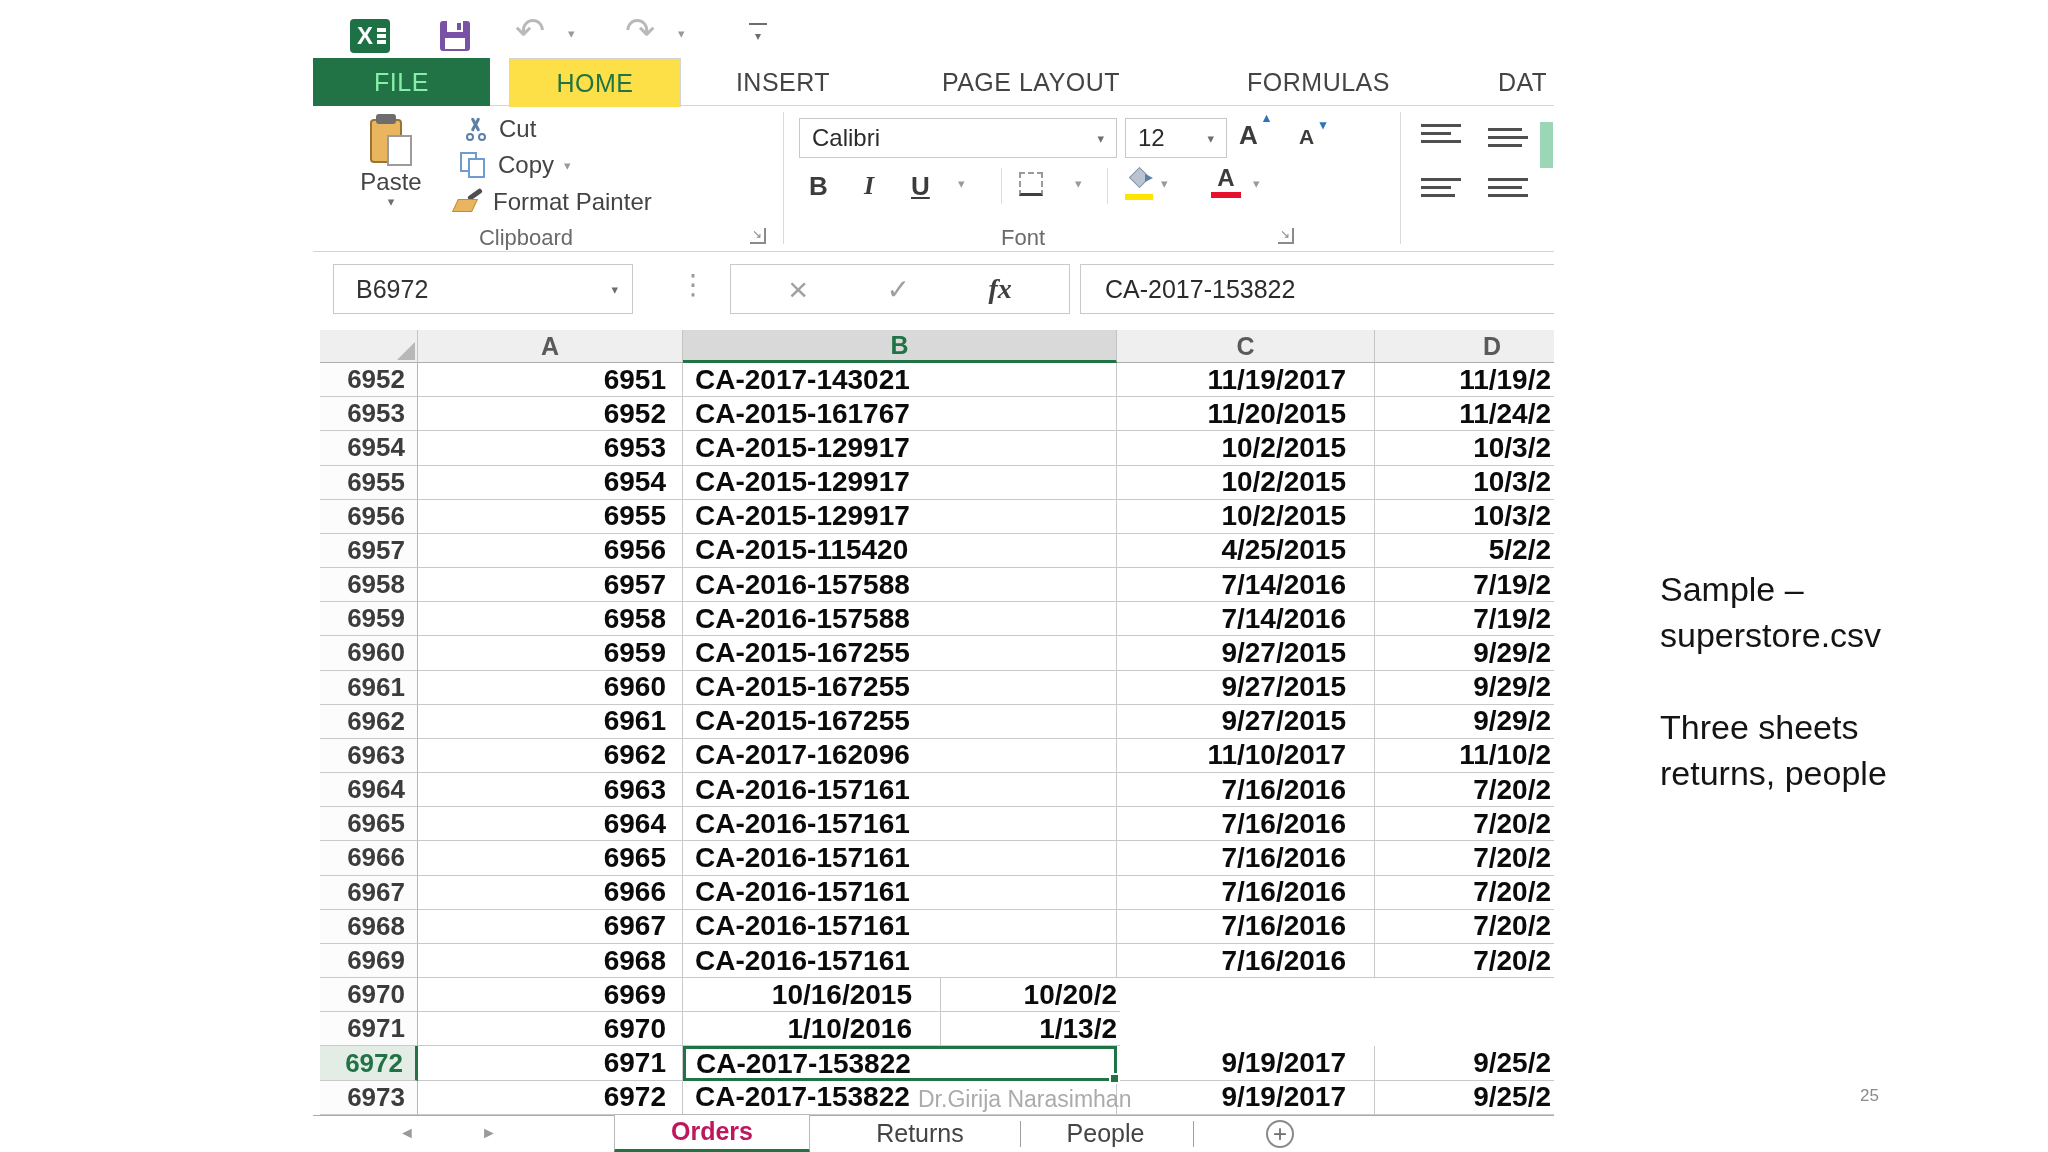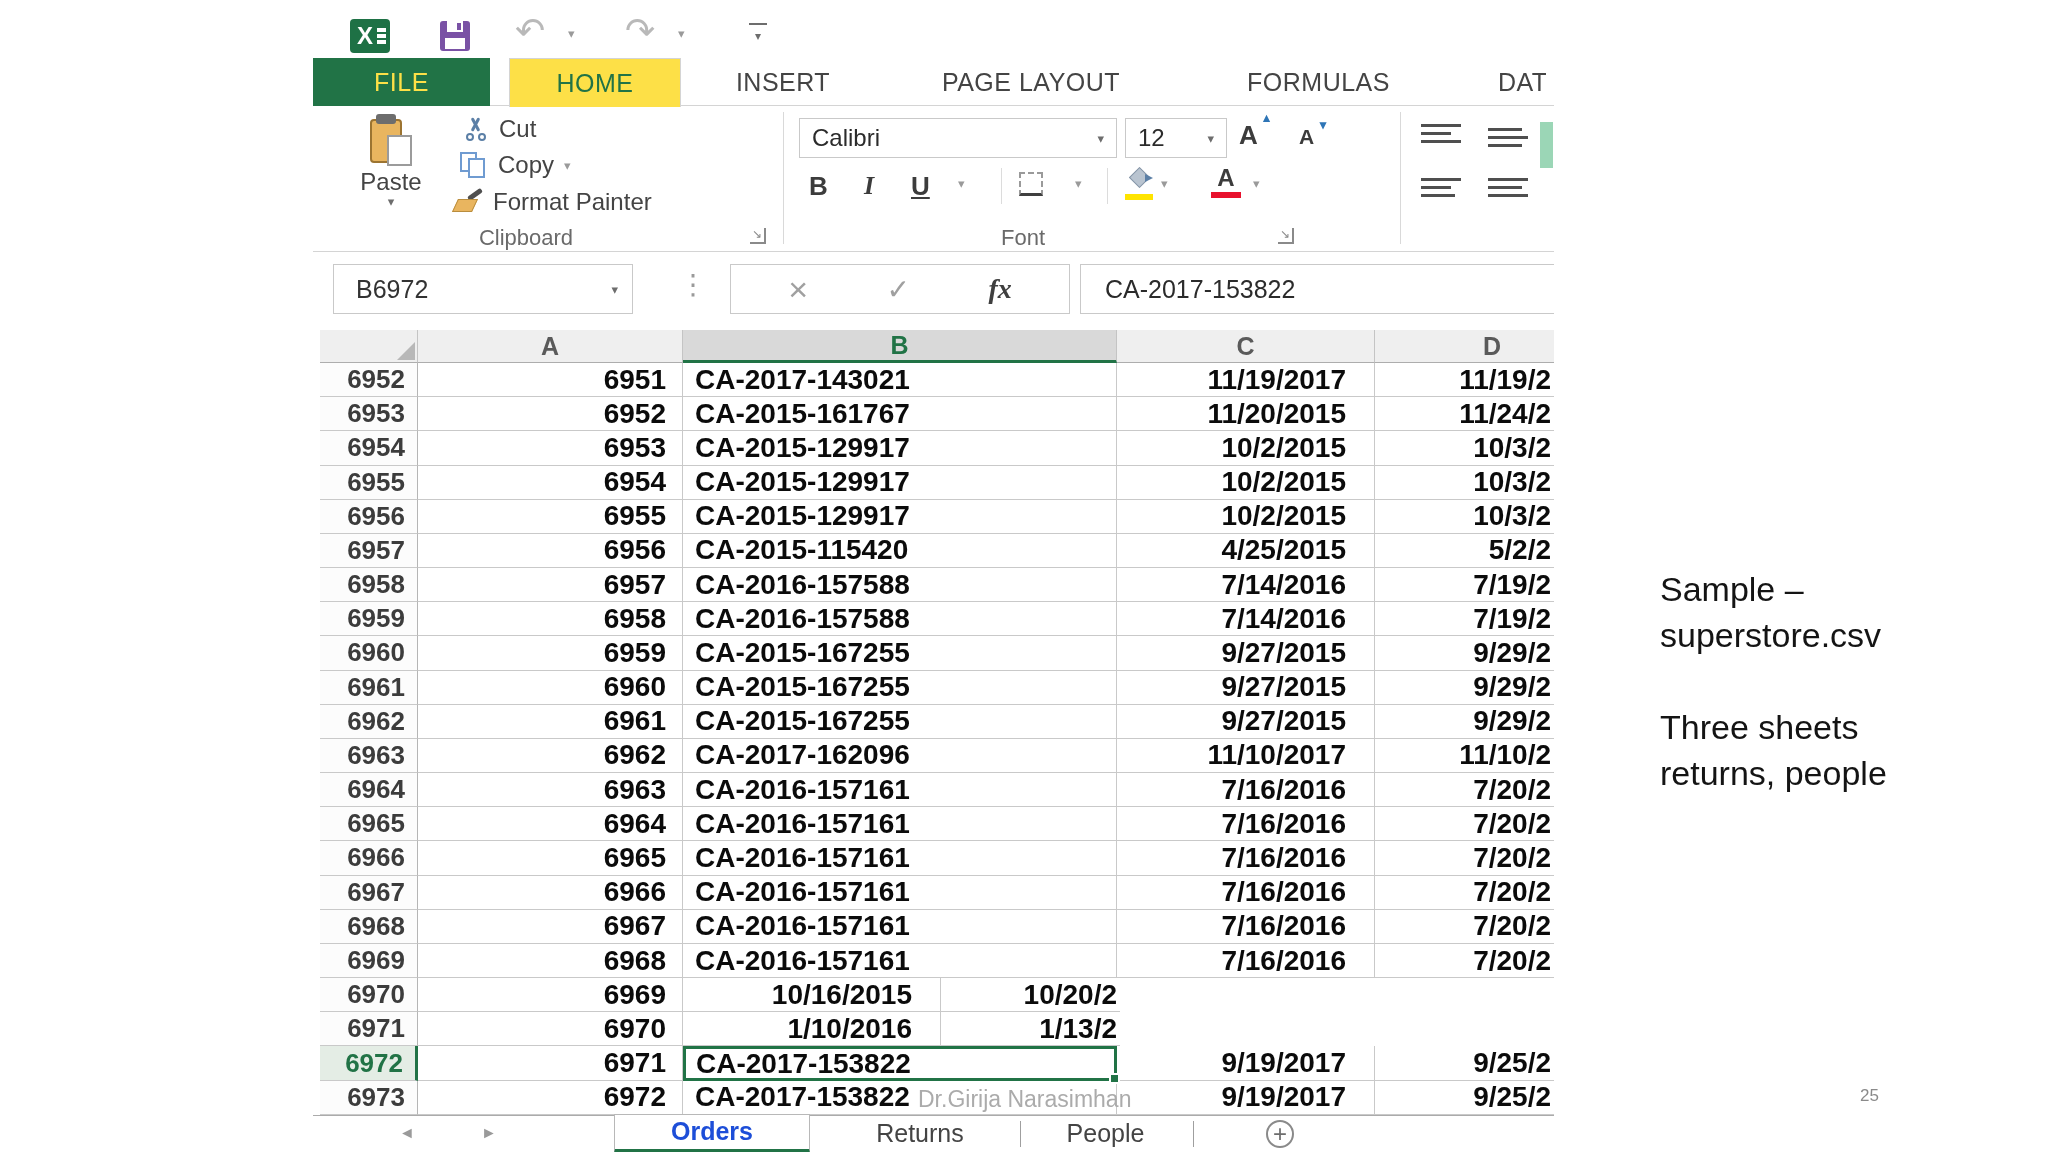--- a/index.html
+++ b/index.html
@@ -28,21 +28,21 @@
   .qat .ua { position:absolute; left:255px; top:12px; }
   .qat .ra { position:absolute; left:365px; top:12px; }
   .qat-custom { position:absolute; left:436px; top:9px; width:18px; text-align:center; }
   .qat-custom .bar { display:block; height:0; border-top:2px solid #6d6d6d; margin-bottom:1px; }
   .qat-custom .chev { font-size:12px; color:#6d6d6d; line-height:10px; }
 
   
   .tabsrow { position:absolute; left:0; top:44px; width:100%; height:48px; border-bottom:1px solid #d4d4d4; }
   .tab { position:absolute; top:0; height:48px; line-height:48px; text-align:center; font-size:25px; color:#444;
          letter-spacing:0.5px; cursor:default; }
-  .tab-file { left:0; width:177px; background:#217346; color:#fde047; }
+  .tab-file { left:0; width:177px; background:#217346; color:#86efac; }
   .tab-home { left:196px; width:172px; background:#fde047; color:#217346; border:1px solid #d4d4d4; border-bottom:none; height:49px; z-index:2; }
   .tab-insert { left:400px; width:140px; }
   .tab-pagelayout { left:598px; width:240px; }
   .tab-formulas { left:908px; width:195px; }
   .tab-data { left:1185px; width:48px; overflow:hidden; text-align:left; }
 
   
   .ribbon { position:absolute; left:0; top:92px; width:100%; height:146px; border-bottom:1px solid #d4d4d4; background:#fff; }
   .vsep { position:absolute; top:6px; height:132px; width:0; border-left:1px solid #d9d9d9; }
   .vsep.s1 { left:470px; } .vsep.s2 { left:1087px; }
@@ -143,21 +143,21 @@
   .selrow .rowhead { background:#e4ede5; color:#217346; border-right:3px solid #217346; }
   .selcell { position:relative; border:3px solid #217346 !important; padding-left:10px; overflow:visible; z-index:2; }
   .fillhandle { position:absolute; right:-6px; bottom:-6px; width:11px; height:11px; background:#217346; border:2px solid #fff; }
 
   
   .sheetbar { position:absolute; left:0; top:1101px; width:100%; height:37px; border-top:1px solid #ababab; background:#fff; }
   .navarrow { position:absolute; top:8px; font-size:16px; color:#9a9a9a; }
   .nav-l { left:86px; } .nav-r { left:168px; }
   .stab { position:absolute; top:0; height:36px; line-height:34px; text-align:center; font-size:25px; color:#444; }
   .st-orders { left:301px; width:196px; top:-2px; height:39px; background:#fff; border:1px solid #b8b8b8;
-               border-bottom:4px solid #217346; color:#1d4ed8; font-weight:bold; z-index:3; line-height:32px; }
+               border-bottom:4px solid #217346; color:#be185d; font-weight:bold; z-index:3; line-height:32px; }
   .st-returns { left:514px; width:186px; }
   .st-people { left:719px; width:147px; }
   .tsep { position:absolute; top:5px; height:26px; border-left:1px solid #9f9f9f; }
   .ts1 { left:707px; } .ts2 { left:880px; }
   .newsheet { position:absolute; left:953px; top:4px; width:28px; height:28px; border:2px solid #8a8a8a; border-radius:50%;
               color:#6d6d6d; font-size:24px; line-height:24px; text-align:center; }
 
   
   .watermark { position:absolute; left:918px; top:1086px; font-size:23px; color:#ababab; z-index:5; }
   .note { position:absolute; left:1660px; top:566px; font-size:34px; line-height:46px; color:#141414; }

